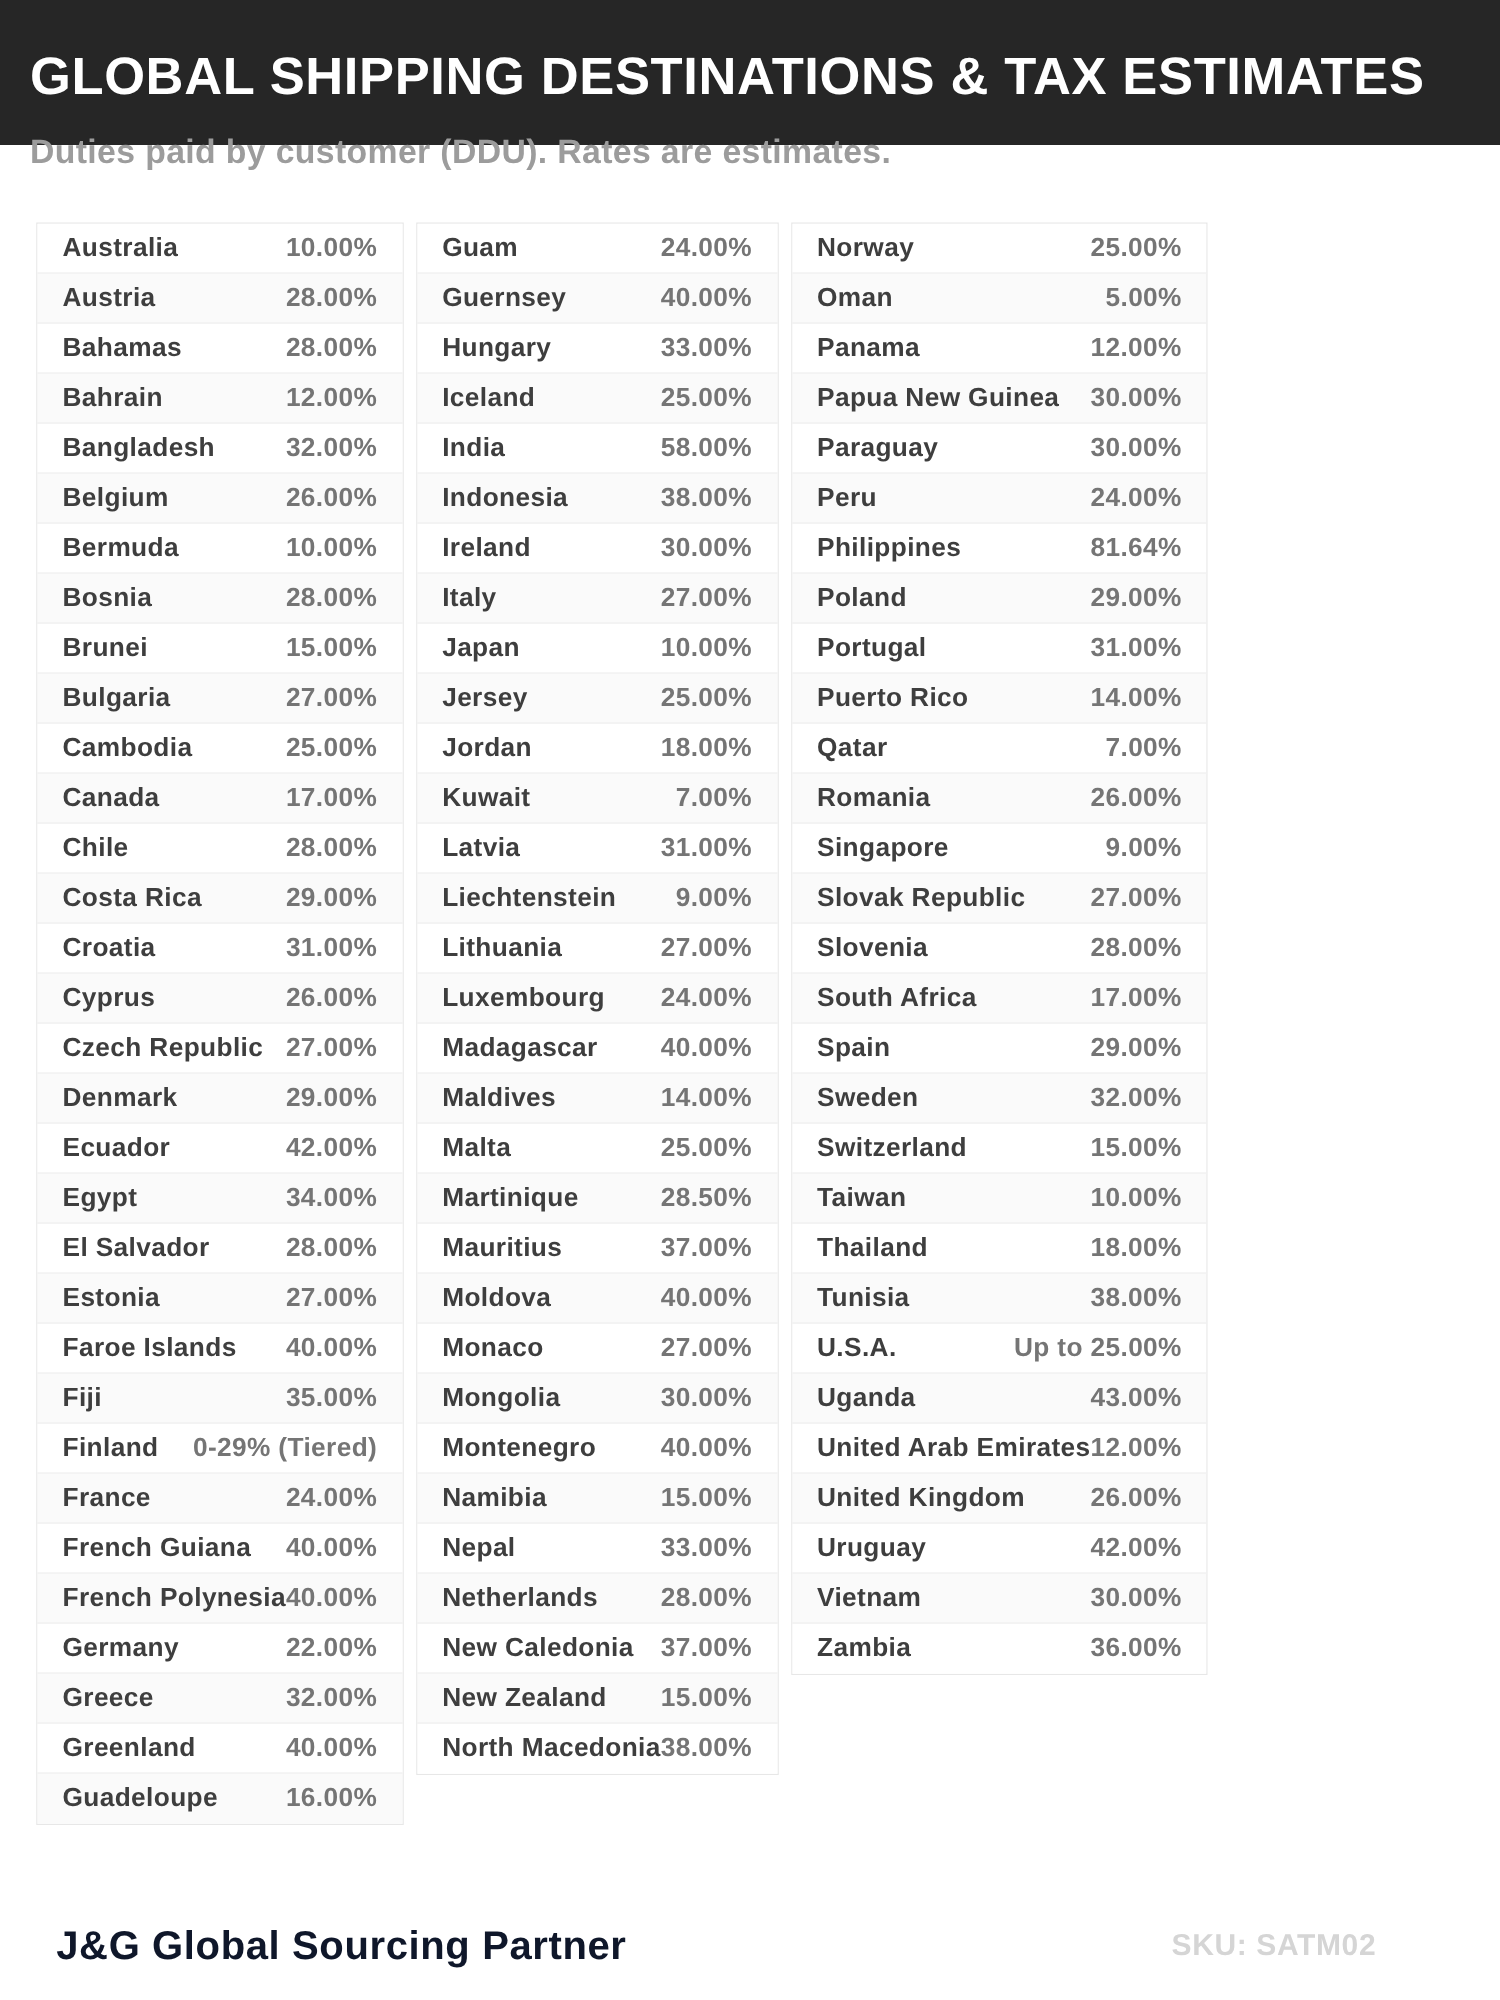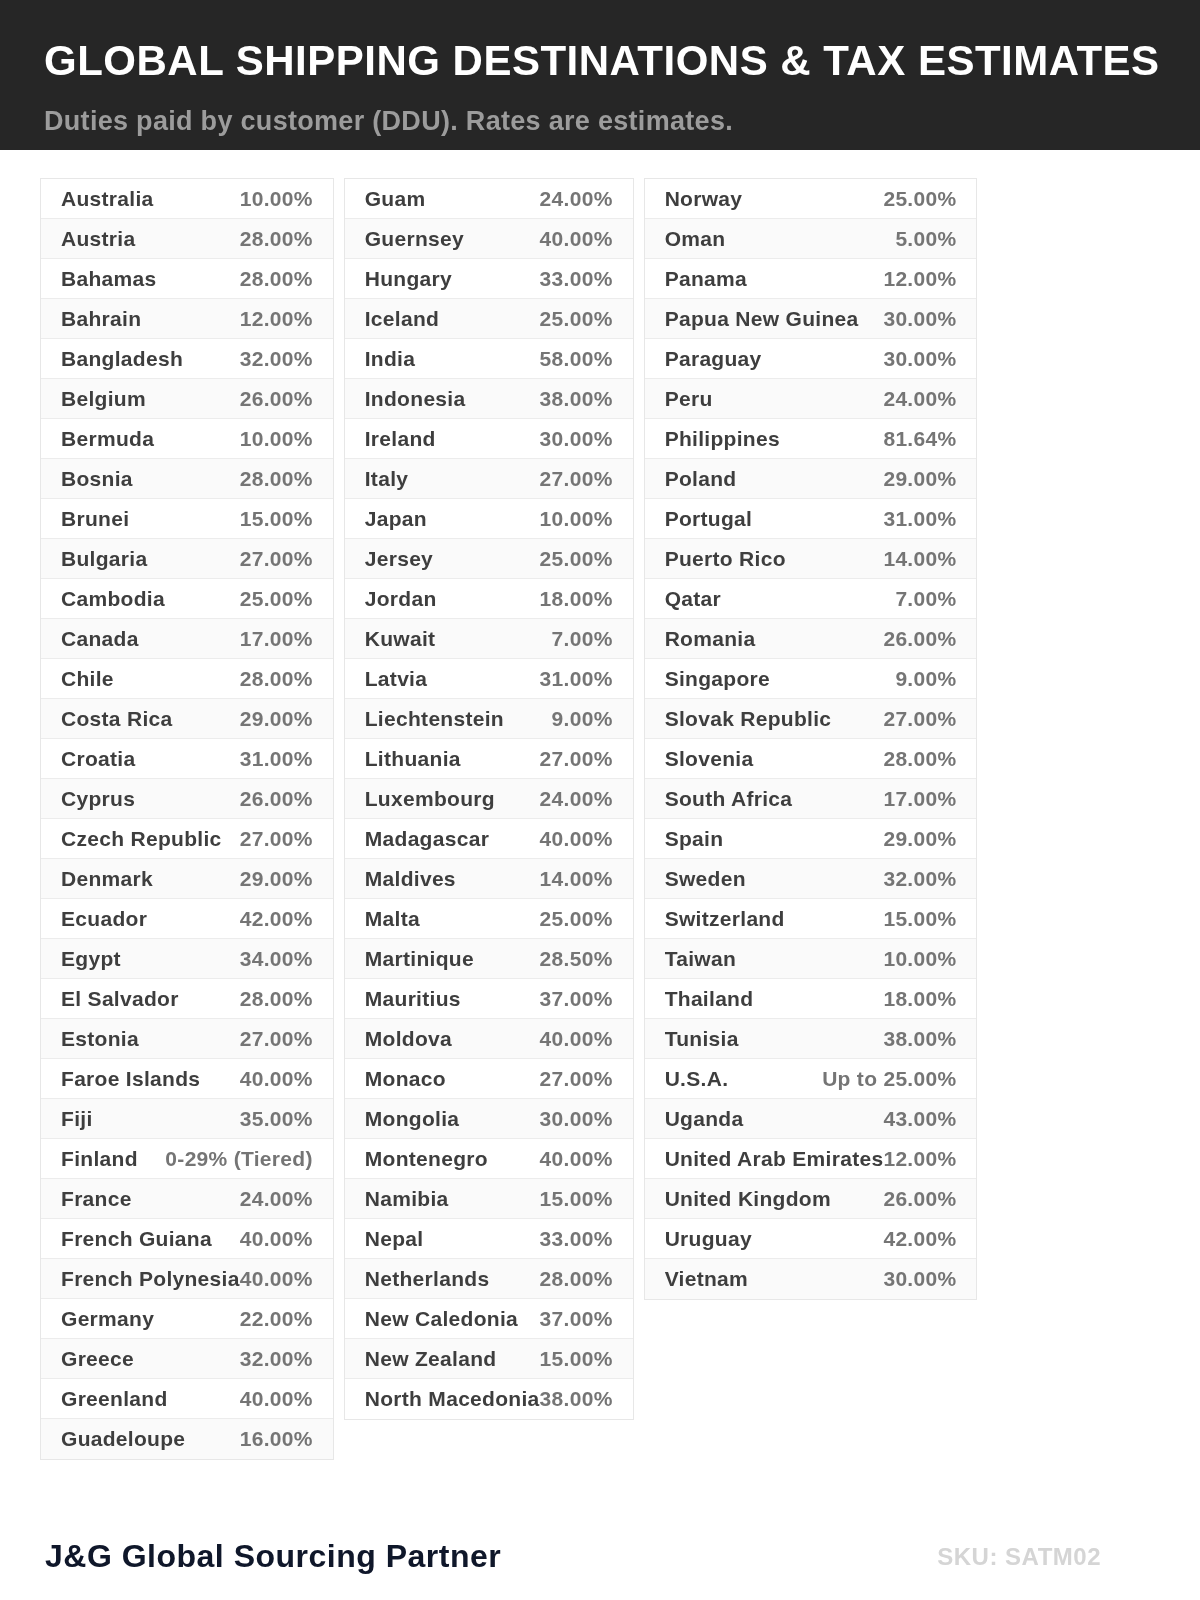--- a/index.html
+++ b/index.html
@@ -10,23 +10,23 @@
     position: relative;
     font-family: "Liberation Sans", sans-serif;
     overflow: hidden;
   }
 
   
   .header {
     position: absolute;
     top: 0; left: 0;
     width: 1200px;
-    height: 150px;
+    height: 116px;
     background: #262626;
-    padding: 40px 50px 0 44px;
+    padding: 40px 50px 0 24px;
   }
   .header h1 {
     color: #ffffff;
     font-size: 42px;
     font-weight: bold;
     letter-spacing: 0.5px;
     line-height: 1.0;
     white-space: nowrap;
   }
   .header p {
@@ -34,21 +34,21 @@
     color: #9c9c9c;
     font-size: 27px;
     font-weight: bold;
     letter-spacing: 0.3px;
   }
 
   
   .table {
     position: absolute;
     top: 178px;
-    left: 40px;
+    left: 29px;
     width: 908px;
     display: flex;
     gap: 10px;
     align-items: flex-start;
   }
   .col {
     flex: 1 1 0;
     background: #ffffff;
     border: 1px solid #e7e7e7;
   }
@@ -472,19 +472,23 @@
           <span class="rate">26.00%</span>
         </div>
         <div class="row">
           <span class="country">Uruguay</span>
           <span class="rate">42.00%</span>
         </div>
         <div class="row">
           <span class="country">Vietnam</span>
           <span class="rate">30.00%</span>
         </div>
+        <div class="row">
+          <span class="country">Zambia</span>
+          <span class="rate">36.00%</span>
+        </div>
       </section>
   </main>
 
   <div class="brand">J&amp;G Global Sourcing Partner</div>
   <div class="sku">SKU: SATM02</div>
 
 </div>
 
 </body></html>

